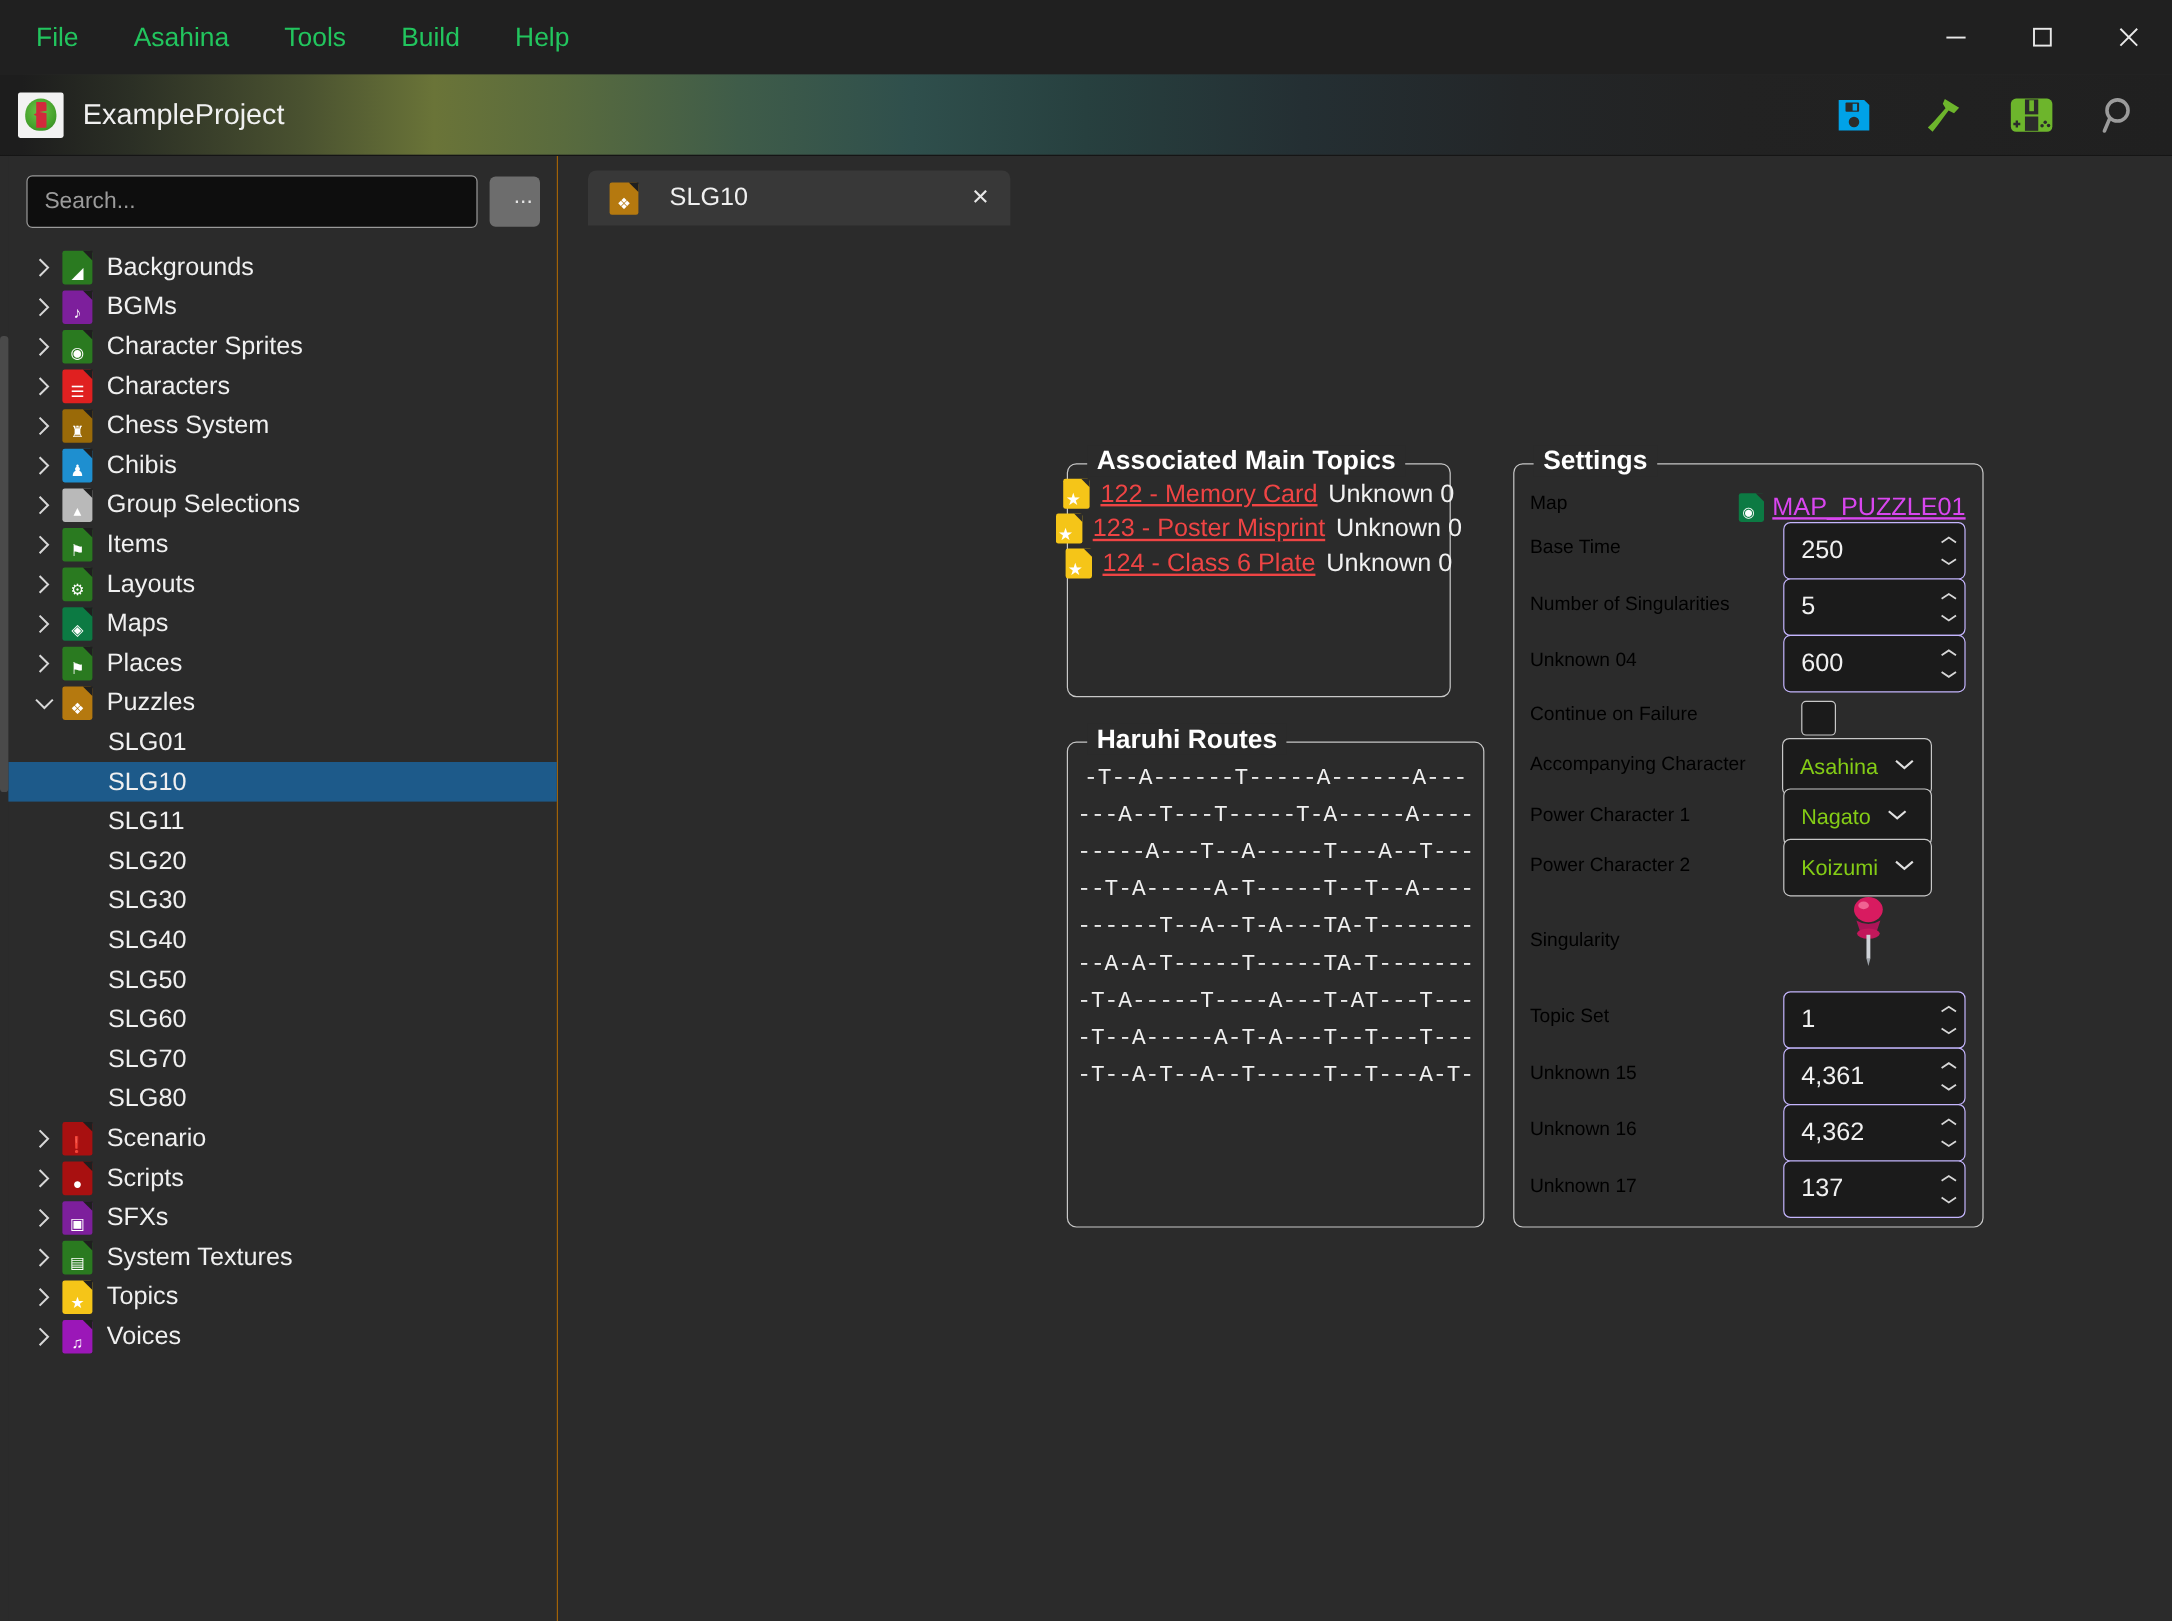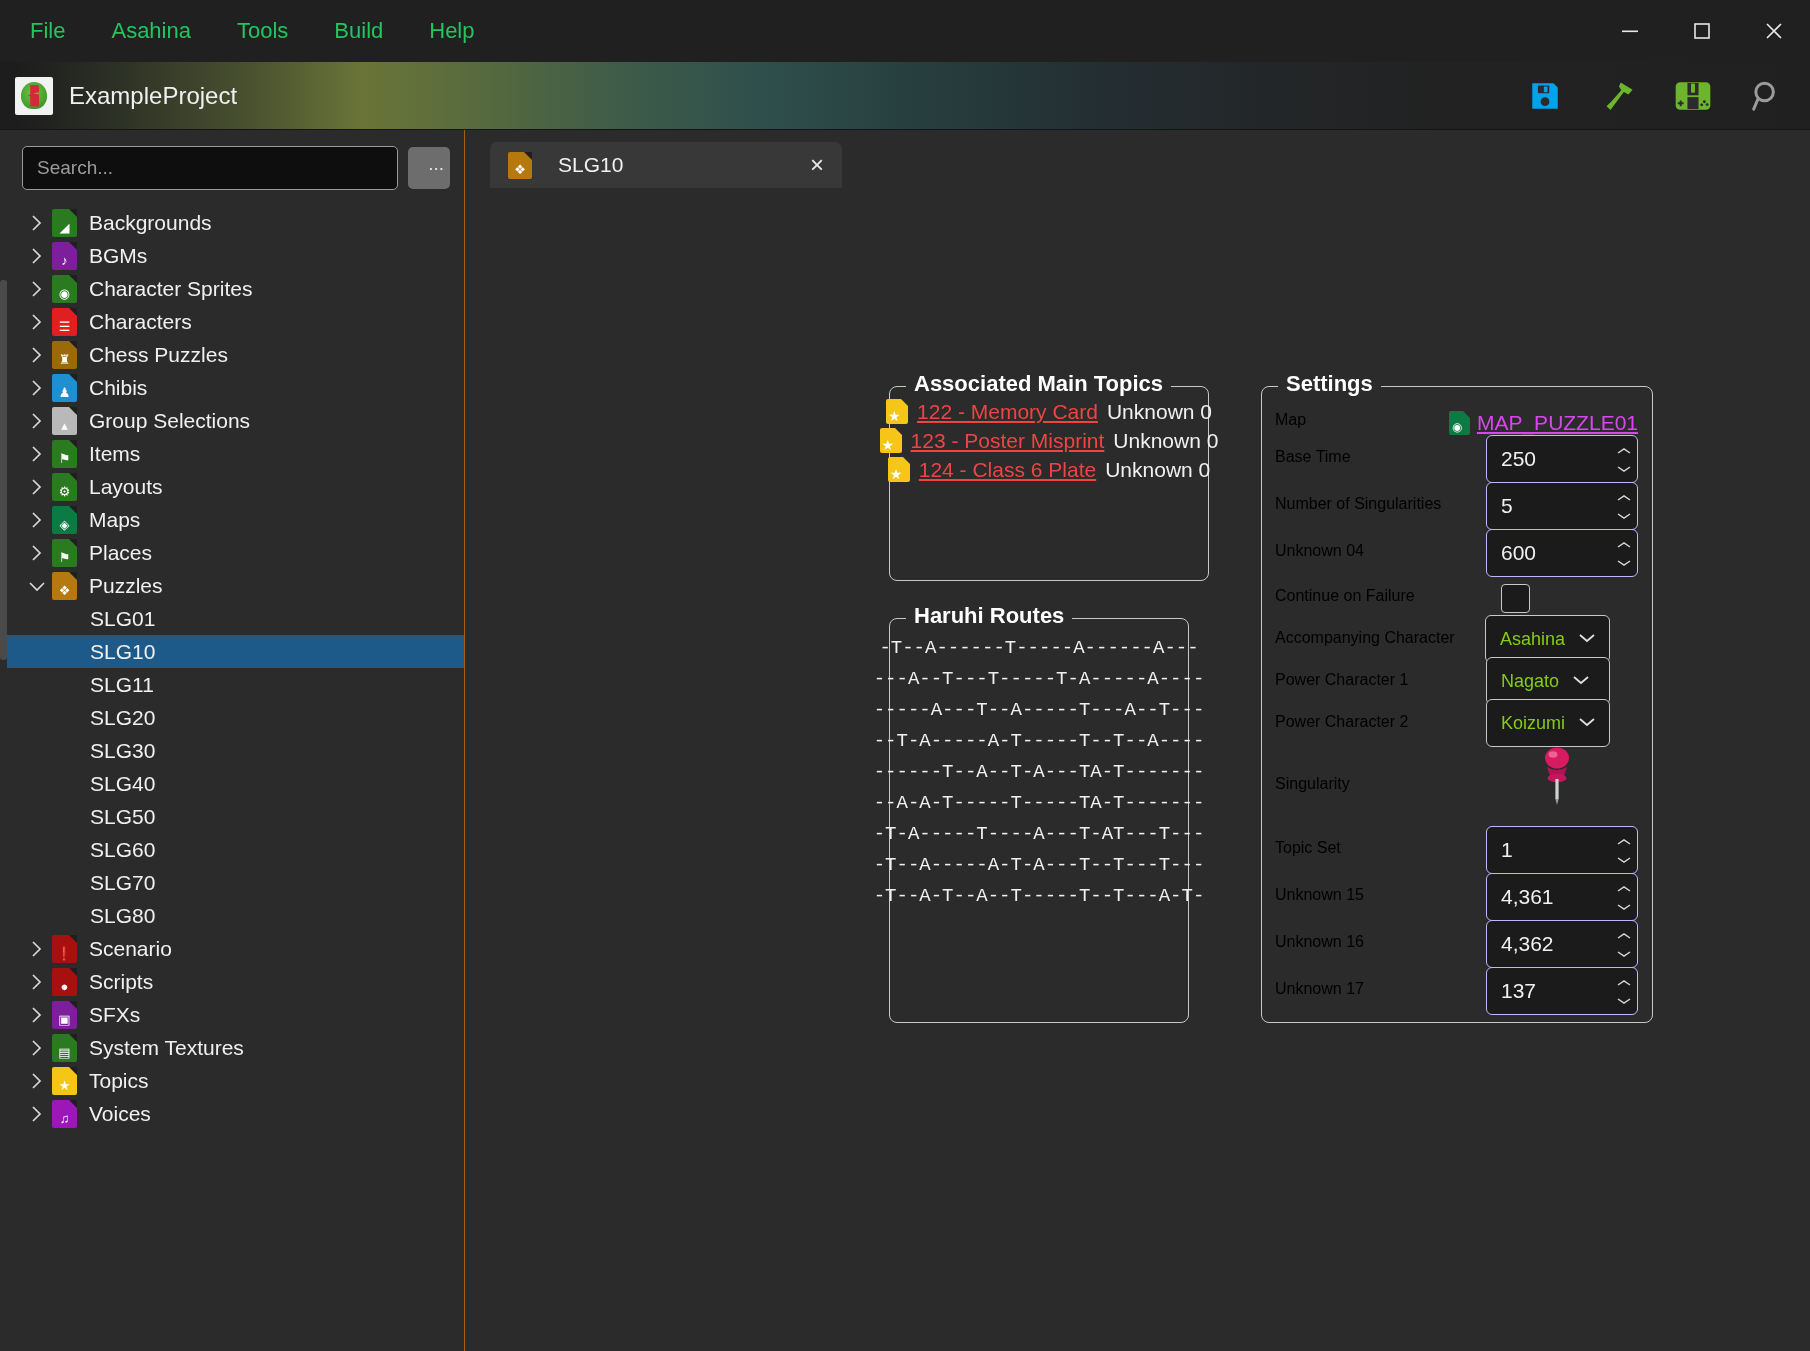--- a/index.html
+++ b/index.html
@@ -128,21 +128,21 @@
   .topic-list { padding-top: 12px; display: flex; flex-direction: column; align-items: center; gap: 4px; }
   .topic-row { display: flex; align-items: center; gap: 9px; }
   .topic-row .tstar { width: 22px; height: 25px; flex: none; position: relative; background: #f5c518; border-radius: 2px; }
   .topic-row .tstar::after { content: ""; position: absolute; right: 0; top: 0; border-width: 0 7px 7px 0;
       border-style: solid; border-color: transparent #2b2b2b transparent transparent; }
   .topic-row .tstar .s { position: absolute; left: 2px; bottom: 1px; color: #fff; font-size: 14px; line-height: 1; }
   .topic-link { color: #ef4444; font-size: 21px; text-decoration: underline; cursor: pointer; white-space: nowrap; }
   .topic-unk { color: #f0f0f0; font-size: 21px; white-space: nowrap; }
 
   
-  #routes { left: 424px; top: 430px; width: 300px; height: 405px; }
+  #routes { left: 424px; top: 430px; width: 348px; height: 405px; }
   .routes-body { padding: 14px 0 0 0; display: flex; flex-direction: column; align-items: center; }
   .route-line {
     color: #f0f0f0; font-family: "Liberation Mono", "DejaVu Sans Mono", monospace;
     font-size: 19px; line-height: 31px; letter-spacing: 0px; white-space: pre;
   }
 
   
   #settings { left: 796px; top: 198px; width: 392px; height: 637px; }
   .settings-body { position: relative; width: 100%; height: 100%; }
   .srow { position: absolute; left: 13px; display: flex; align-items: center; }
@@ -311,21 +311,21 @@
           </div>
           <div class="trow">
             <span class="chev">
               <svg width="14" height="20" viewBox="0 0 14 20">
                 <path d="M3 3 L10 10 L3 17" stroke="#d8d8d8" stroke-width="1.7" fill="none"></path>
               </svg>
             </span>
             <span class="doc" style="background:#9a6a08">
               <span class="g">♜</span>
             </span>
-            <span class="lbl">Chess Puzzles</span>
+            <span class="lbl">Chess System</span>
           </div>
           <div class="trow">
             <span class="chev">
               <svg width="14" height="20" viewBox="0 0 14 20">
                 <path d="M3 3 L10 10 L3 17" stroke="#d8d8d8" stroke-width="1.7" fill="none"></path>
               </svg>
             </span>
             <span class="doc" style="background:#1e8fd0">
               <span class="g">♟</span>
             </span>

